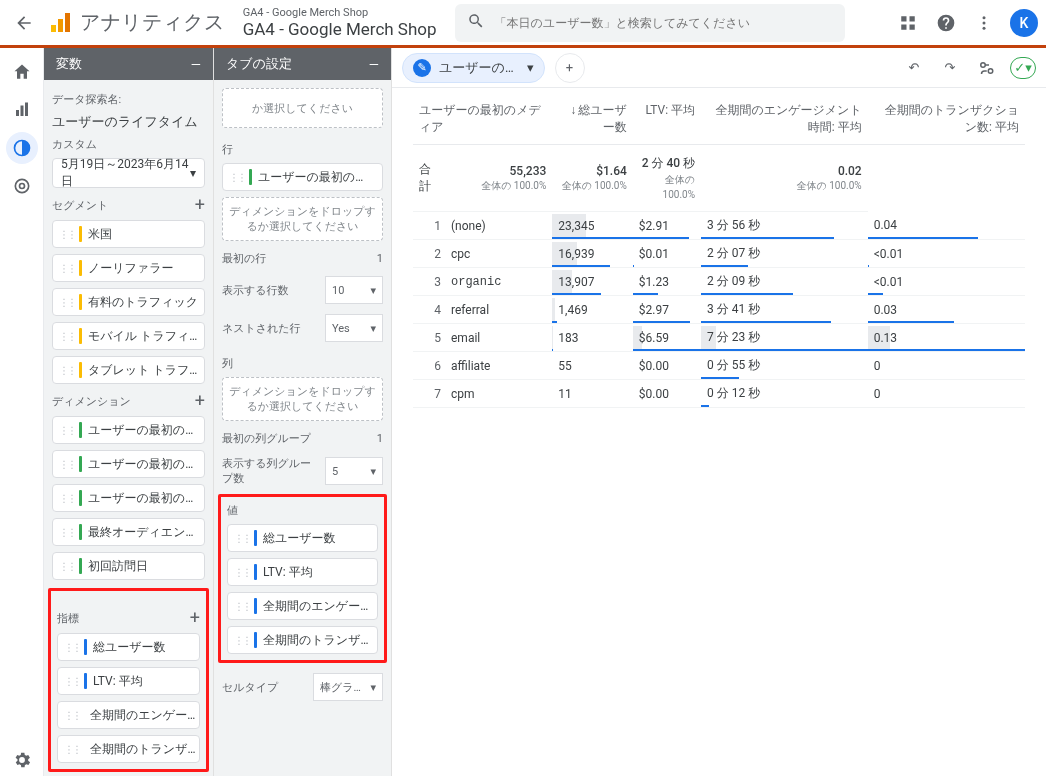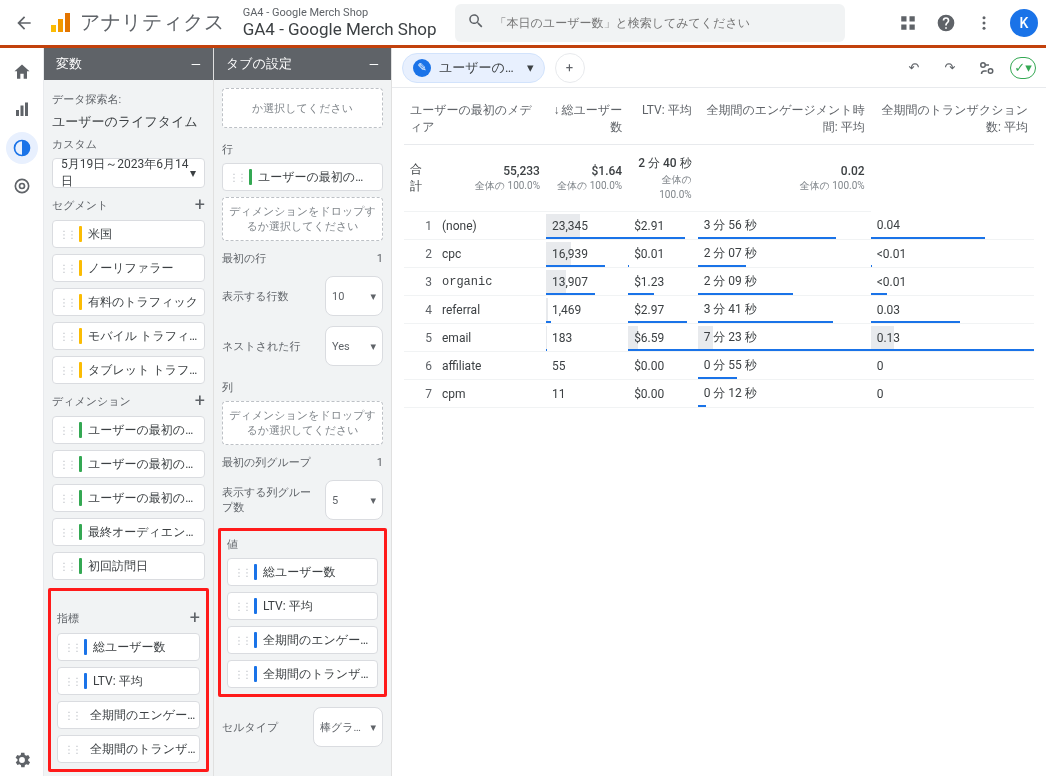--- a/index.html
+++ b/index.html
@@ -32,31 +32,31 @@
 .row-label{display:flex;justify-content:space-between;align-items:center;font-size:11px;color:#5f6368;margin-top:8px}
 .plus{font-size:18px;color:#5f6368;cursor:pointer;line-height:1}
 .chip{background:#fff;border:1px solid #dadce0;border-radius:4px;height:28px;display:flex;align-items:center;padding:0 6px;margin-top:6px;font-size:12px;color:#3c4043;overflow:hidden;white-space:nowrap;text-overflow:ellipsis}
 .chip .grip{color:#bdc1c6;margin-right:4px;font-size:10px;letter-spacing:-2px}
 .chip .bar{width:3px;height:16px;margin-right:6px;border-radius:1px}
 .chip.seg .bar{background:#fbbc04}
 .chip.dim .bar{background:#34a853}
 .chip.met .bar{background:#1a73e8}
 .dropzone{border:1px dashed #bdc1c6;border-radius:4px;min-height:40px;display:flex;align-items:center;justify-content:center;text-align:center;font-size:11px;color:#80868b;padding:6px;margin-top:6px;background:#fff}
 .kv{display:flex;align-items:center;justify-content:space-between;margin-top:10px;font-size:11px;color:#5f6368}
-.kv .sel{width:58px;background:#fff;border:1px solid #dadce0;border-radius:8px;height:40px;display:flex;align-items:center;justify-content:space-between;padding:0 6px;cursor:pointer}
+.kv .sel{width:58px;background:#fff;border:1px solid #dadce0;border-radius:0;height:28px;display:flex;align-items:center;justify-content:space-between;padding:0 6px;cursor:pointer}
 .red-box{border:3px solid #ff1a1a;border-radius:2px;padding:6px;margin:8px -4px}
 .main{flex:1;display:flex;flex-direction:column}
 .toolbar{height:40px;display:flex;align-items:center;padding:0 10px;border-bottom:1px solid #e8eaed}
 .tabchip{background:#e8f0fe;border:1px solid #d2e3fc;border-radius:20px;height:30px;display:flex;align-items:center;padding:0 10px;gap:8px}
 .tabchip .dot{width:18px;height:18px;border-radius:50%;background:#1a73e8;color:#fff;display:flex;align-items:center;justify-content:center;font-size:11px}
 .tabchip .txt{font-size:13px;max-width:80px;overflow:hidden;text-overflow:ellipsis;white-space:nowrap}
 .addtab{width:30px;height:30px;display:flex;align-items:center;justify-content:center;color:#5f6368;border:1px solid #e8eaed;border-radius:50%;margin-left:10px;cursor:pointer}
 .tool-right{margin-left:auto;display:flex;align-items:center;gap:12px;color:#5f6368}
 .status-ok{width:26px;height:22px;border:1px solid #34a853;border-radius:12px;display:flex;align-items:center;justify-content:center;color:#34a853}
-.table{flex:1;overflow:auto;padding:6px 12px}
+.table{flex:1;overflow:auto;padding:6px 21px}
 table{width:100%;border-collapse:collapse;font-size:12px}
 th{text-align:right;color:#5f6368;font-weight:400;padding:8px 6px;vertical-align:top;border-bottom:1px solid #e8eaed}
 th:first-child{text-align:left}
 th.sort::before{content:"↓";margin-right:2px}
 td{text-align:right;padding:0;height:28px;vertical-align:middle;border-bottom:1px solid #f1f3f4}
 td:first-child{text-align:left;padding-left:6px}
 td.idx{width:30px;text-align:right;color:#5f6368;padding-right:10px}
 .totrow td{font-weight:500;padding:10px 6px}
 .sub{font-size:10px;color:#80868b;font-weight:400}
 .cell{position:relative;height:100%;display:flex;align-items:center;padding:0 6px}

